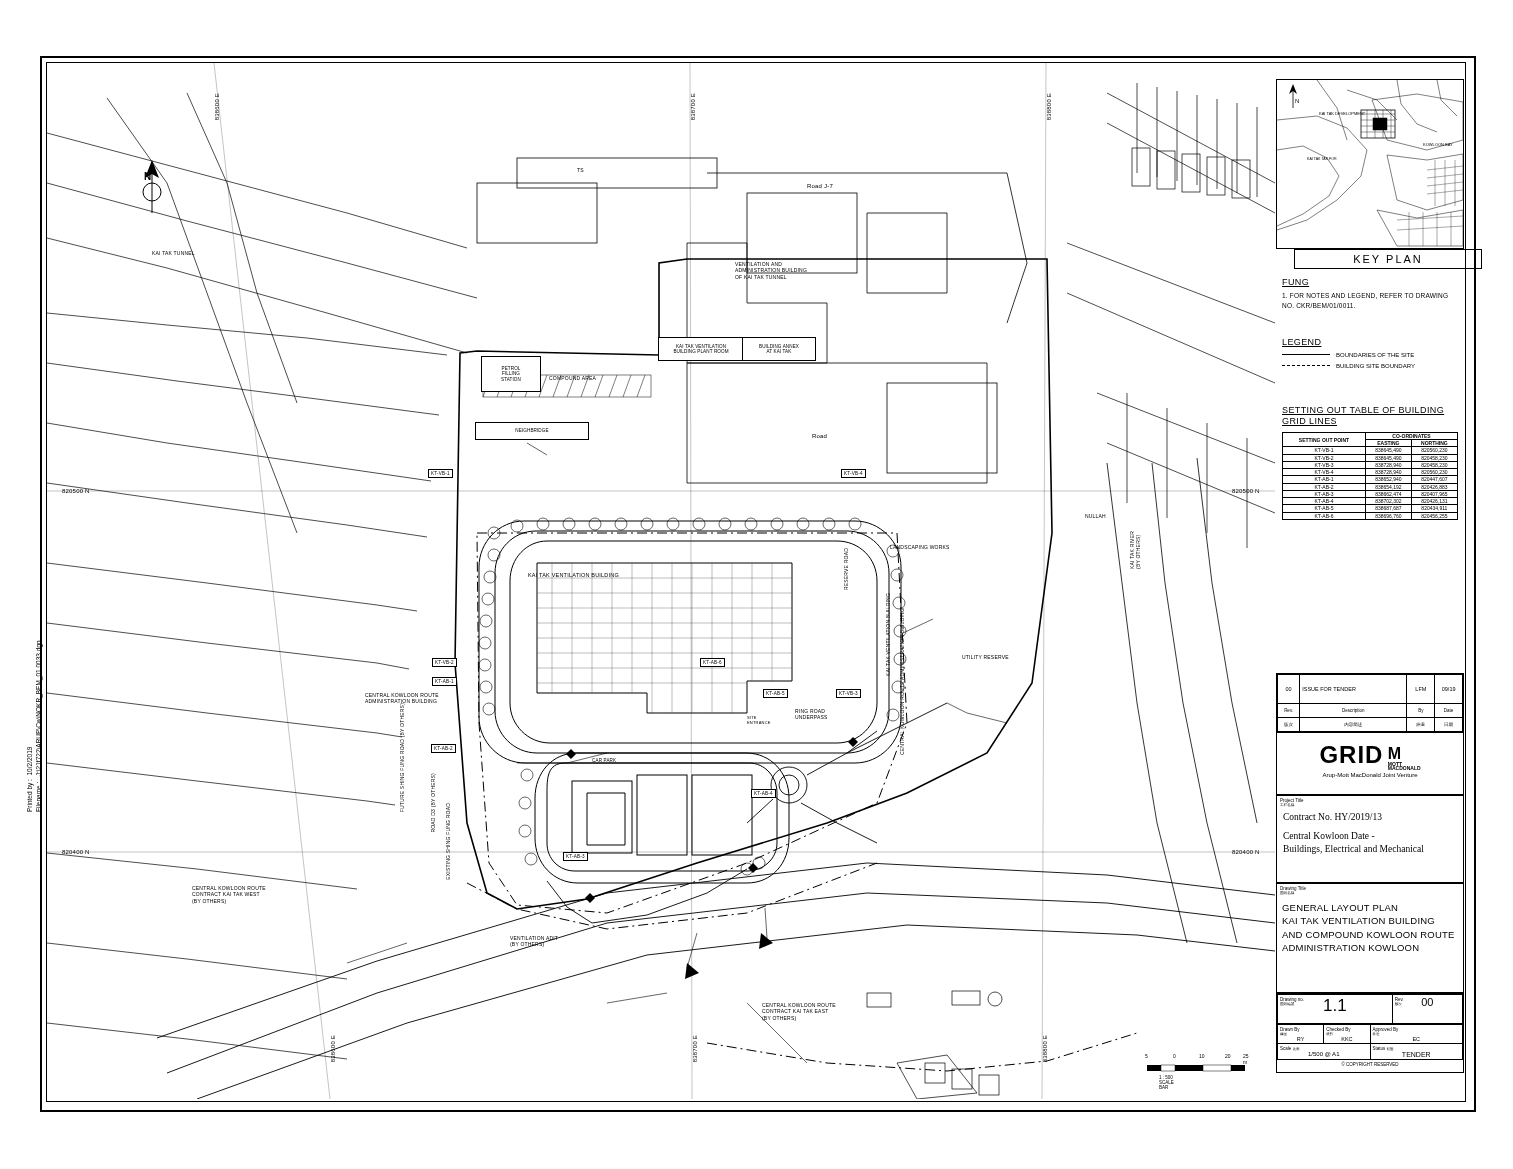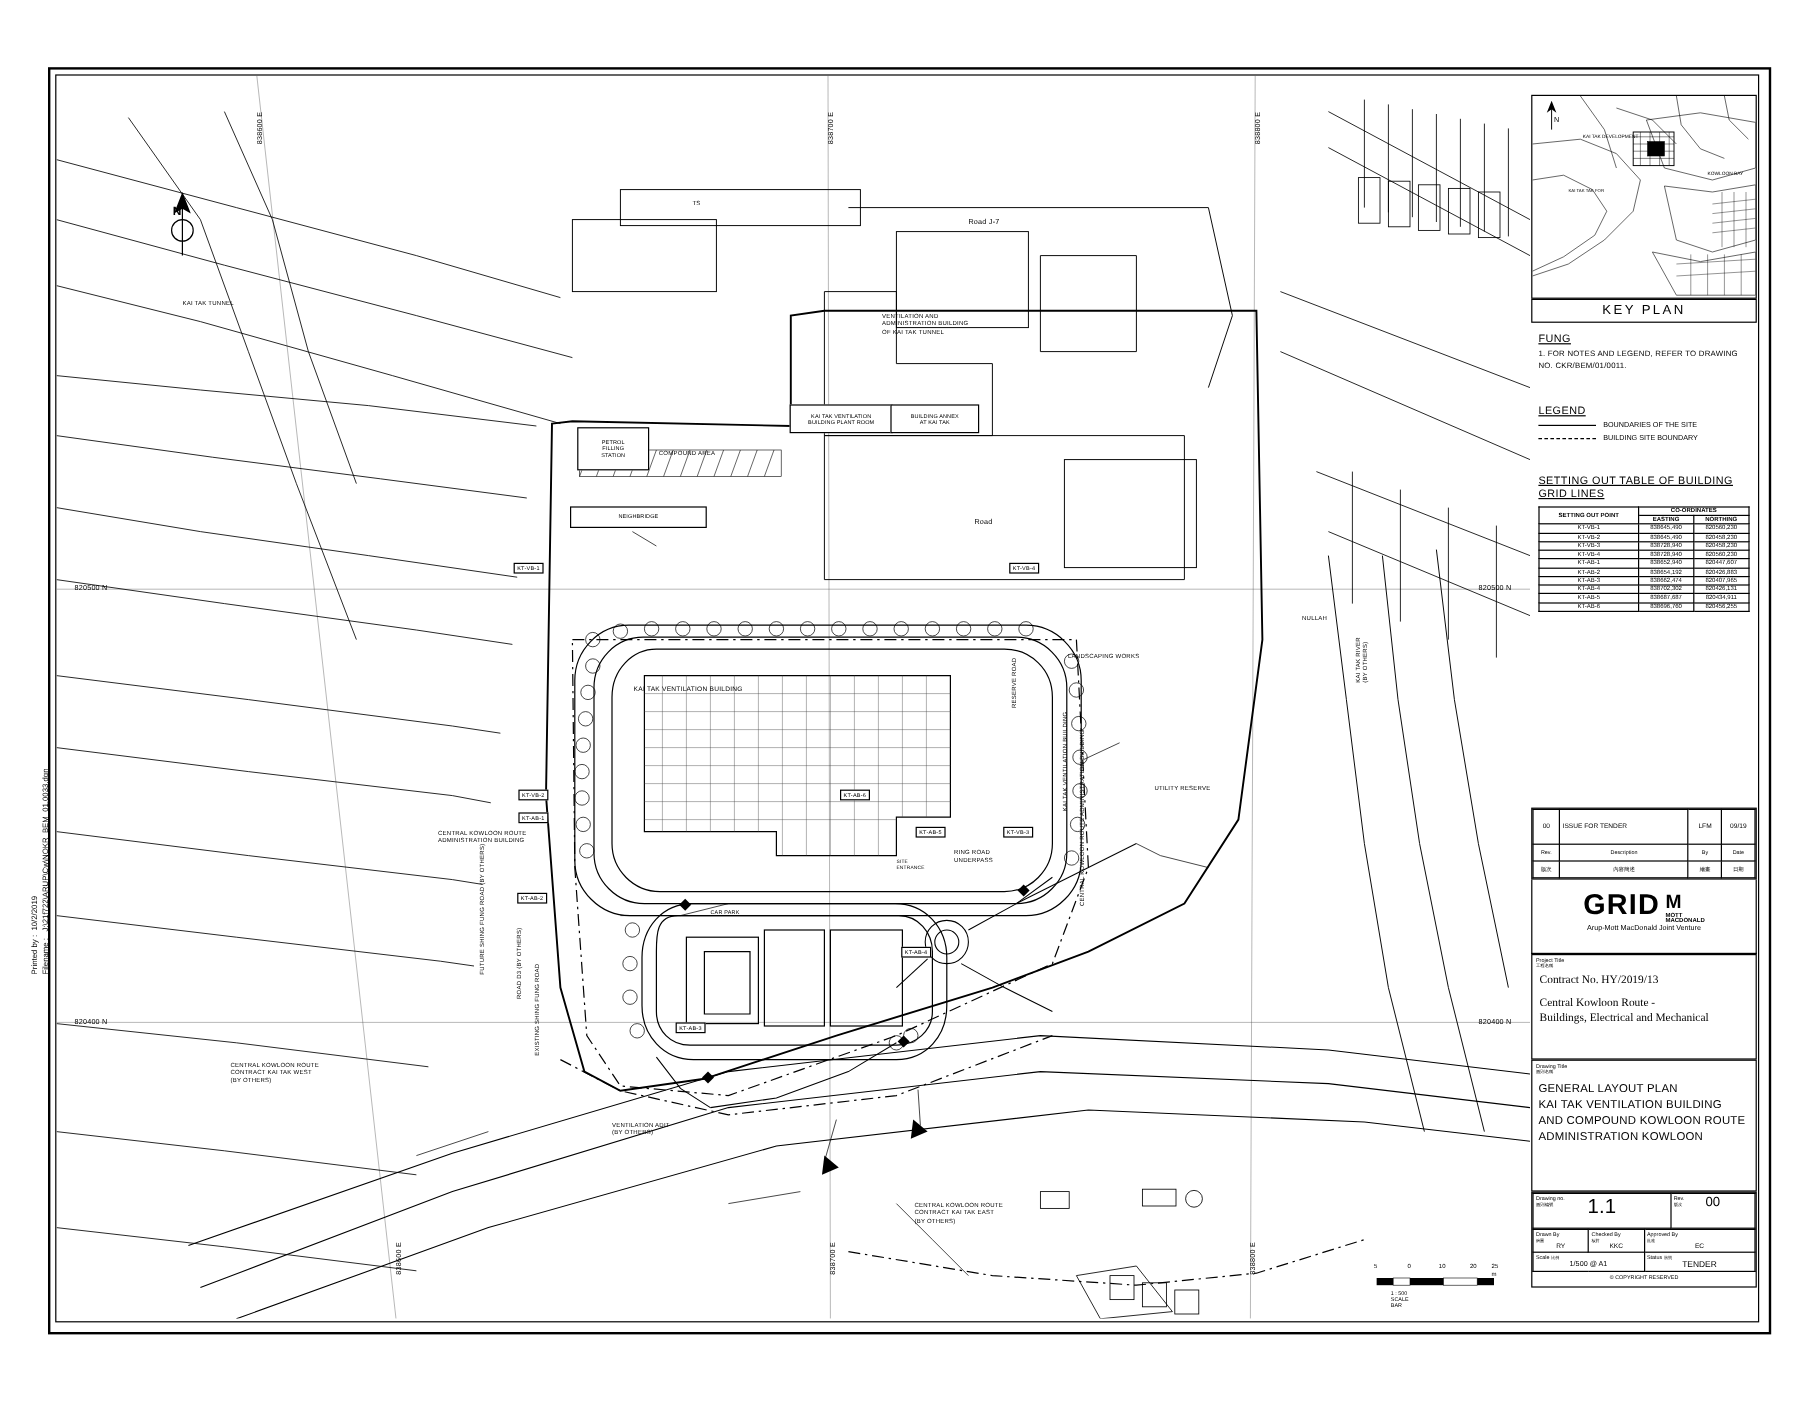--- a/index.html
+++ b/index.html
@@ -12,21 +12,21 @@
 
   
   .plan-area{position:absolute;left:47px;top:63px;width:1228px;height:1036px;overflow:hidden;}
   .plan-area svg{position:absolute;left:0;top:0;}
 
   
   .title-col{position:absolute;left:1276px;top:63px;width:188px;height:1036px;}
   .tbox{position:absolute;border:1px solid #000;box-sizing:border-box;}
 
   .keyplan-box{left:0;top:16px;width:188px;height:170px;}
-  .keyplan-label{left:0;top:186px;width:188px;height:20px;display:flex;align-items:center;justify-content:center;
+  .keyplan-label{left:18px;top:186px;width:188px;height:20px;display:flex;align-items:center;justify-content:center;
       font-size:11px;letter-spacing:2px;}
   .notes-box{left:0;top:206px;width:188px;height:396px;border:none;padding:8px 6px 0 6px;box-sizing:border-box;}
   .rev-box{left:0;top:610px;width:188px;height:60px;}
   .logo-box{left:0;top:670px;width:188px;height:62px;border-top:none;}
   .proj-box{left:0;top:732px;width:188px;height:88px;}
   .draw-box{left:0;top:820px;width:188px;height:110px;}
   .no-box{left:0;top:930px;width:188px;height:80px;}
   .dept-box{left:0;top:1010px;width:188px;height:55px;border:none;}
 
   .sec-title{font-size:9px;text-decoration:underline;letter-spacing:.4px;margin:0 0 4px 0;}
@@ -464,21 +464,21 @@
       <div class="sec-title" style="margin-top:26px;">LEGEND</div>
       <div class="legend-row">
         <span class="legend-line"></span>
         <span>BOUNDARIES OF THE SITE</span>
       </div>
       <div class="legend-row">
         <span class="legend-dash"></span>
         <span>BUILDING SITE BOUNDARY</span>
       </div>
 
-      <div class="sec-title" style="margin-top:26px;line-height:1.3;">SETTING OUT TABLE OF BUILDING GRID LINES</div>
+      <div class="sec-title" style="margin-top:36px;line-height:1.3;">SETTING OUT TABLE OF BUILDING GRID LINES</div>
 
       <table class="grid">
         <thead>
           <tr>
             <th rowspan="2">SETTING OUT POINT</th>
             <th colspan="2">CO-ORDINATES</th>
           </tr>
           <tr>
             <th>EASTING</th>
             <th>NORTHING</th>
@@ -573,21 +573,21 @@
           <span style="font-size:5px;display:block;">MACDONALD</span>
         </span>
       </div>
       <div class="jv">Arup-Mott MacDonald Joint Venture</div>
     </div>
 
     <div class="tbox proj-box">
       <div class="fld-lbl" style="padding:2px 3px 0 3px;">Project Title</div>
       <div class="fld-lbl" style="padding:0 3px;font-size:3.6px;">工程名稱</div>
       <div class="proj-txt" style="padding:4px 6px 0 6px;">Contract No. HY/2019/13</div>
-      <div class="proj-txt" style="padding:6px 6px 0 6px;">Central Kowloon Route -</div>
+      <div class="proj-txt" style="padding:6px 6px 0 6px;">Central Kowloon Date -</div>
       <div class="proj-txt" style="padding:0 6px;">Buildings, Electrical and Mechanical</div>
     </div>
 
     <div class="tbox draw-box">
       <div class="fld-lbl" style="padding:2px 3px 0 3px;">Drawing Title</div>
       <div class="fld-lbl" style="padding:0 3px;font-size:3.6px;">圖則名稱</div>
       <div class="draw-txt" style="padding:6px 5px 0 5px;">GENERAL LAYOUT PLAN</div>
       <div class="draw-txt" style="padding:0 5px;">KAI TAK VENTILATION BUILDING</div>
       <div class="draw-txt" style="padding:0 5px;">AND COMPOUND KOWLOON ROUTE</div>
       <div class="draw-txt" style="padding:0 5px;">ADMINISTRATION KOWLOON</div>

